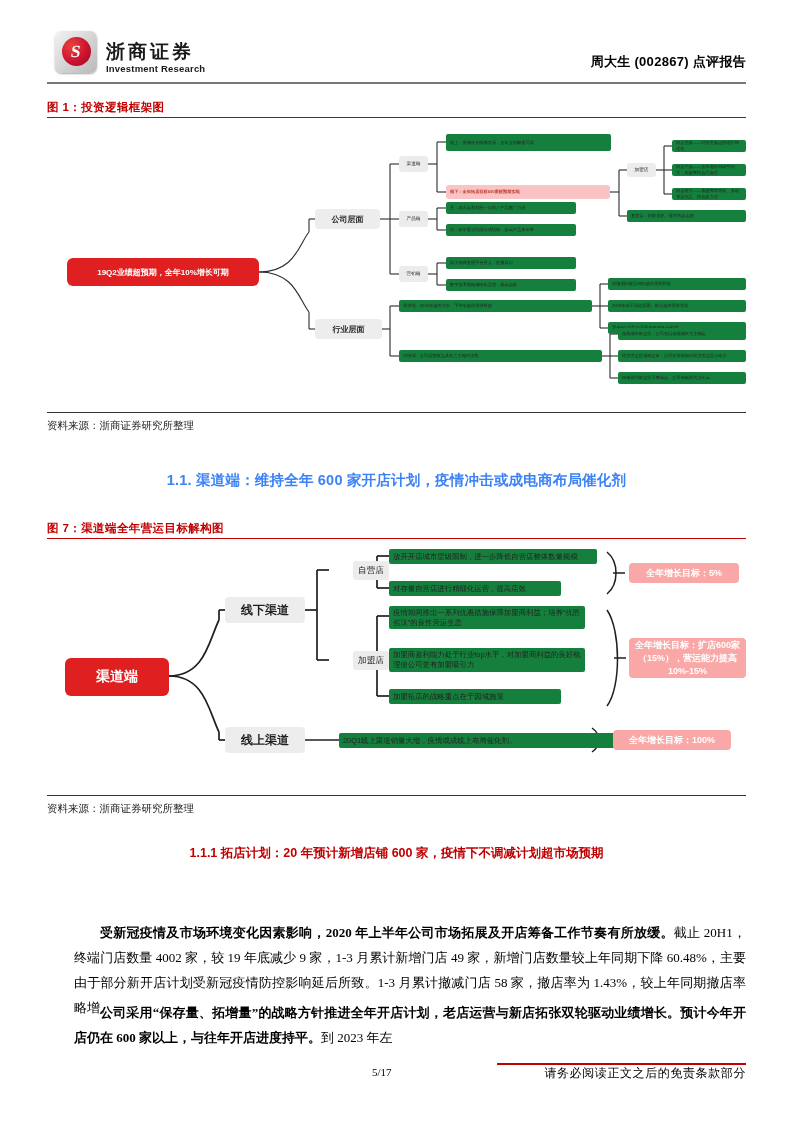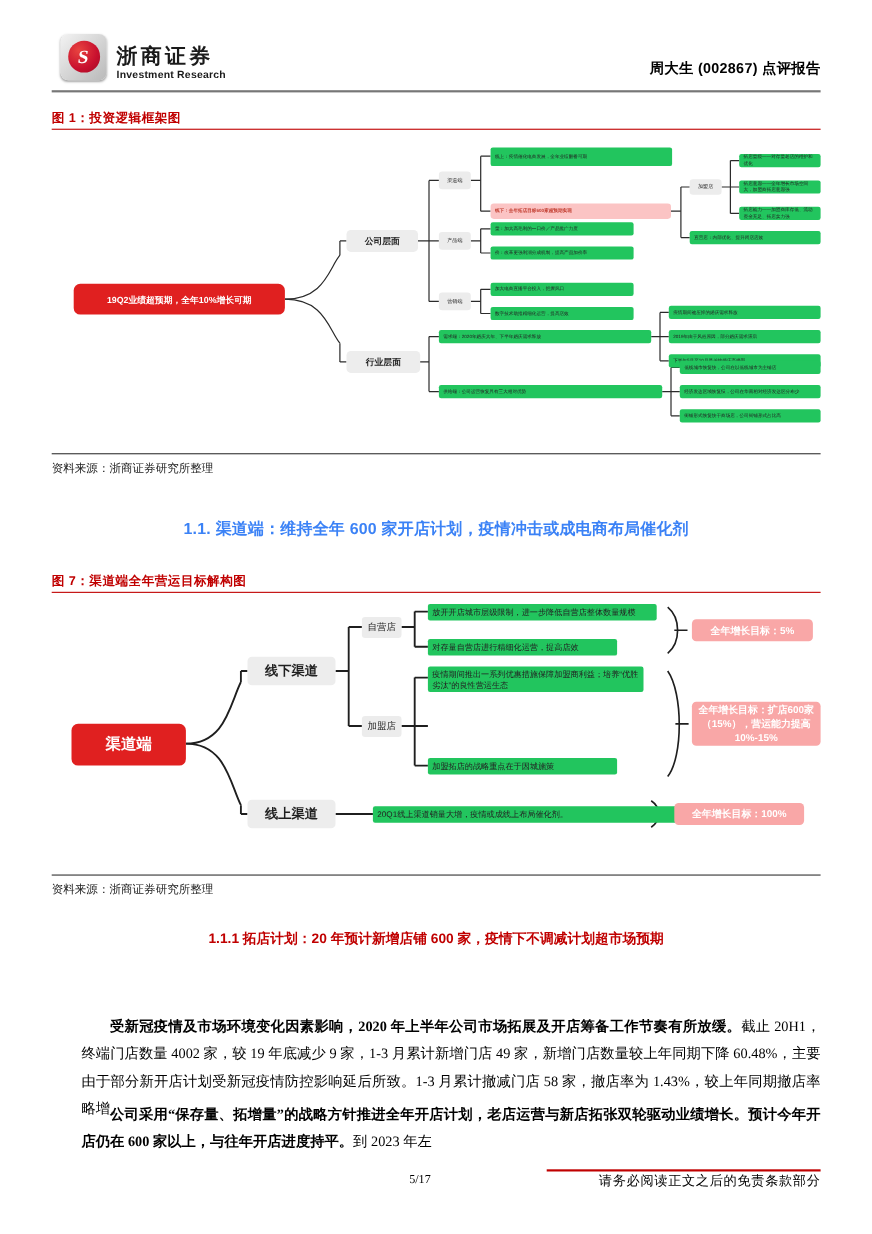--- a/index.html
+++ b/index.html
@@ -89,32 +89,32 @@
   .diagram{position:absolute;left:47px;}
   .diagram svg{position:absolute;left:0;top:0;pointer-events:none;}
   .node{
     position:absolute;box-sizing:border-box;
     display:flex;align-items:center;
     font-family:"Liberation Sans",sans-serif;
     color:#222;
   }
   .node.ctr{justify-content:center;text-align:center;}
   .n-grey{background:#ececec;border-radius:3px;padding:2px 5px;}
-  .n-plain{background:#22c55e;border-radius:2px;padding:1px 4px;}
+  .n-plain{background:#15803d;border-radius:2px;padding:1px 4px;}
   .n-red{background:#e02020;color:#fff;border-radius:6px;font-weight:bold;
     justify-content:center;text-align:center;}
   .n-pink{background:#f9a7a7;color:#fff;border-radius:4px;font-weight:bold;
     justify-content:center;text-align:center;}
   .n-pinklight{background:#fbc4c4;color:#c0392b;border-radius:3px;font-weight:bold;}
   .n-hub{background:#ededed;border-radius:4px;font-weight:bold;
     justify-content:center;text-align:center;color:#1f1f1f;}
   .mini{font-size:4.2px;line-height:6px;}
   .mini2{font-size:4.6px;line-height:6.4px;}
   .d2txt{font-size:7.4px;line-height:10px;}
-  .d2lab{font-size:8.6px;}
+  .d2lab{font-size:8.6px;margin-left:24px;}
   .d2hub{font-size:12px;}
   .d2root{font-size:14px;}
   .d2goal{font-size:9px;line-height:13px;}
 </style>
 </head>
 <body>
 
 <div class="page">
 
   <div class="header">
@@ -288,20 +288,21 @@
     <div class="node n-hub ctr d2hub" style="left:178px;top:49px;width:80px;height:26px;">线下渠道</div>
     <div class="node n-hub ctr d2hub" style="left:178px;top:179px;width:80px;height:26px;">线上渠道</div>
 
     <div class="node n-grey ctr d2lab" style="left:282px;top:13px;width:36px;height:19px;">自营店</div>
     <div class="node n-grey ctr d2lab" style="left:282px;top:103px;width:36px;height:19px;">加盟店</div>
 
     <div class="node n-plain d2txt" style="left:342px;top:1px;width:208px;height:15px;">放开开店城市层级限制，进一步降低自营店整体数量规模</div>
     <div class="node n-plain d2txt" style="left:342px;top:33px;width:172px;height:15px;">对存量自营店进行精细化运营，提高店效</div>
 
     <div class="node n-plain d2txt" style="left:342px;top:58px;width:196px;height:23px;">疫情期间推出一系列优惠措施保障加盟商利益；培养“优胜劣汰”的良性营运生态</div>
+    <div class="node n-plain d2txt" style="left:342px;top:100px;width:196px;height:24px;">加盟商盈利能力处于行业top水平，对加盟商利益的良好梳理使公司更有加盟吸引力</div>
     <div class="node n-plain d2txt" style="left:342px;top:141px;width:172px;height:15px;">加盟拓店的战略重点在于因城施策</div>
 
     <div class="node n-plain d2txt" style="left:292px;top:185px;width:288px;height:15px;">20Q1线上渠道销量大增，疫情或成线上布局催化剂。</div>
 
     <div class="node n-pink ctr d2goal" style="left:582px;top:15px;width:110px;height:20px;">全年增长目标：5%</div>
     <div class="node n-pink ctr d2goal" style="left:582px;top:90px;width:117px;height:40px;padding:0 4px;">全年增长目标：扩店600家（15%），营运能力提高10%-15%</div>
     <div class="node n-pink ctr d2goal" style="left:566px;top:182px;width:118px;height:20px;">全年增长目标：100%</div>
   </div>
 
   <div class="src-rule" style="top:795px;"></div>

